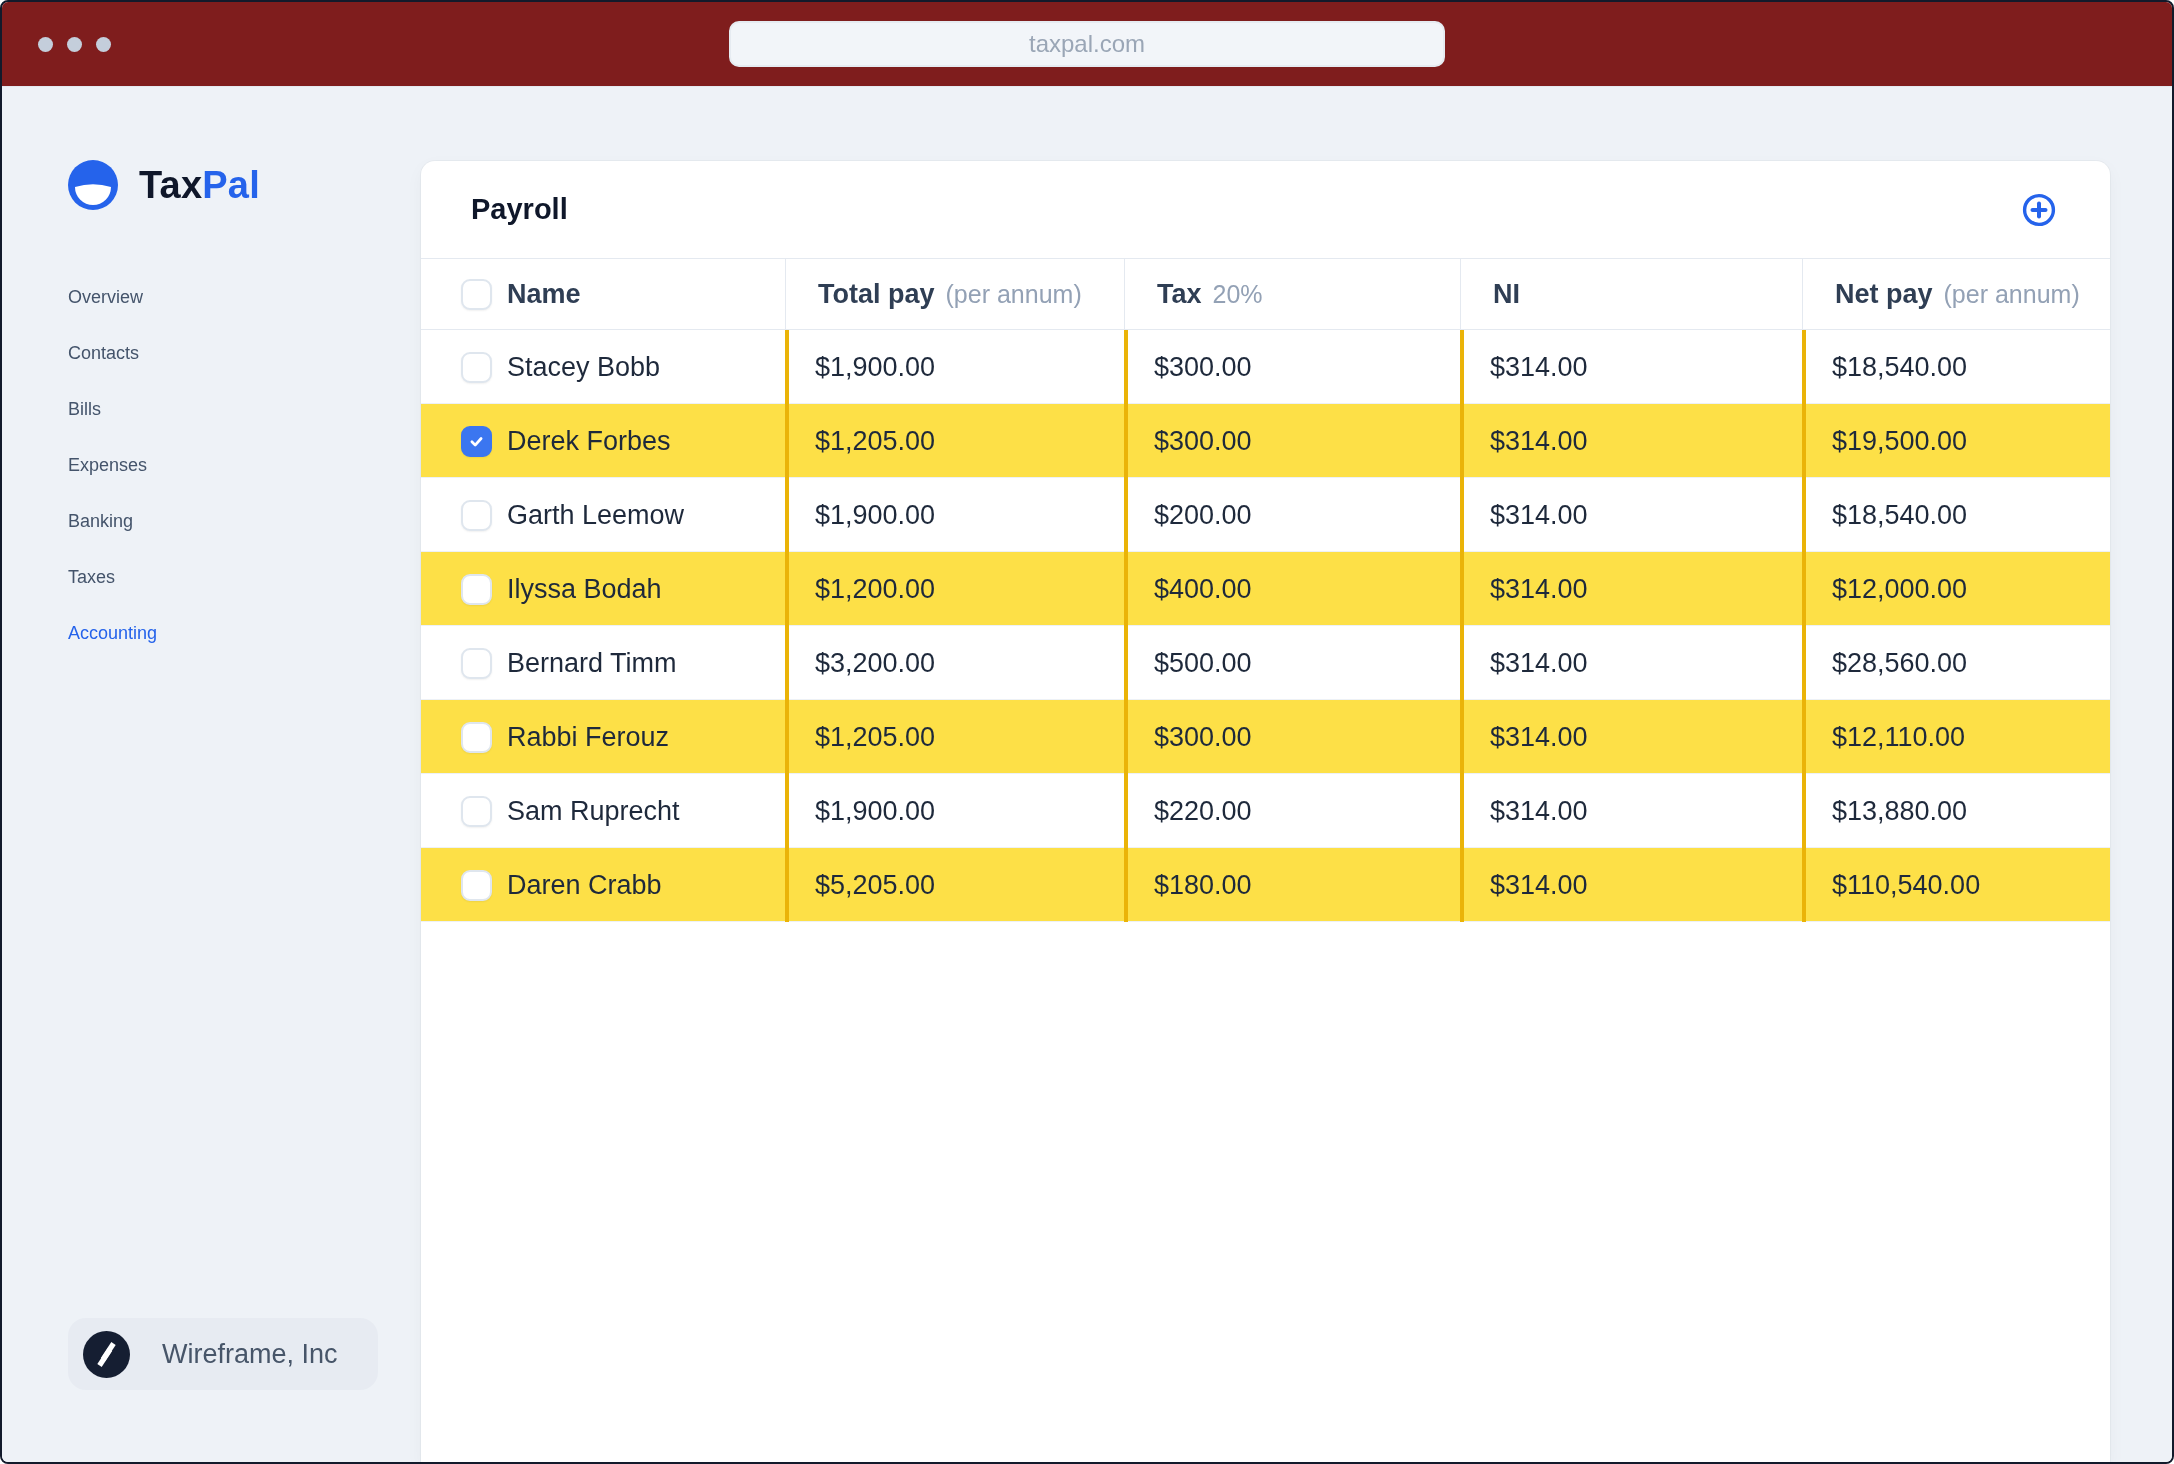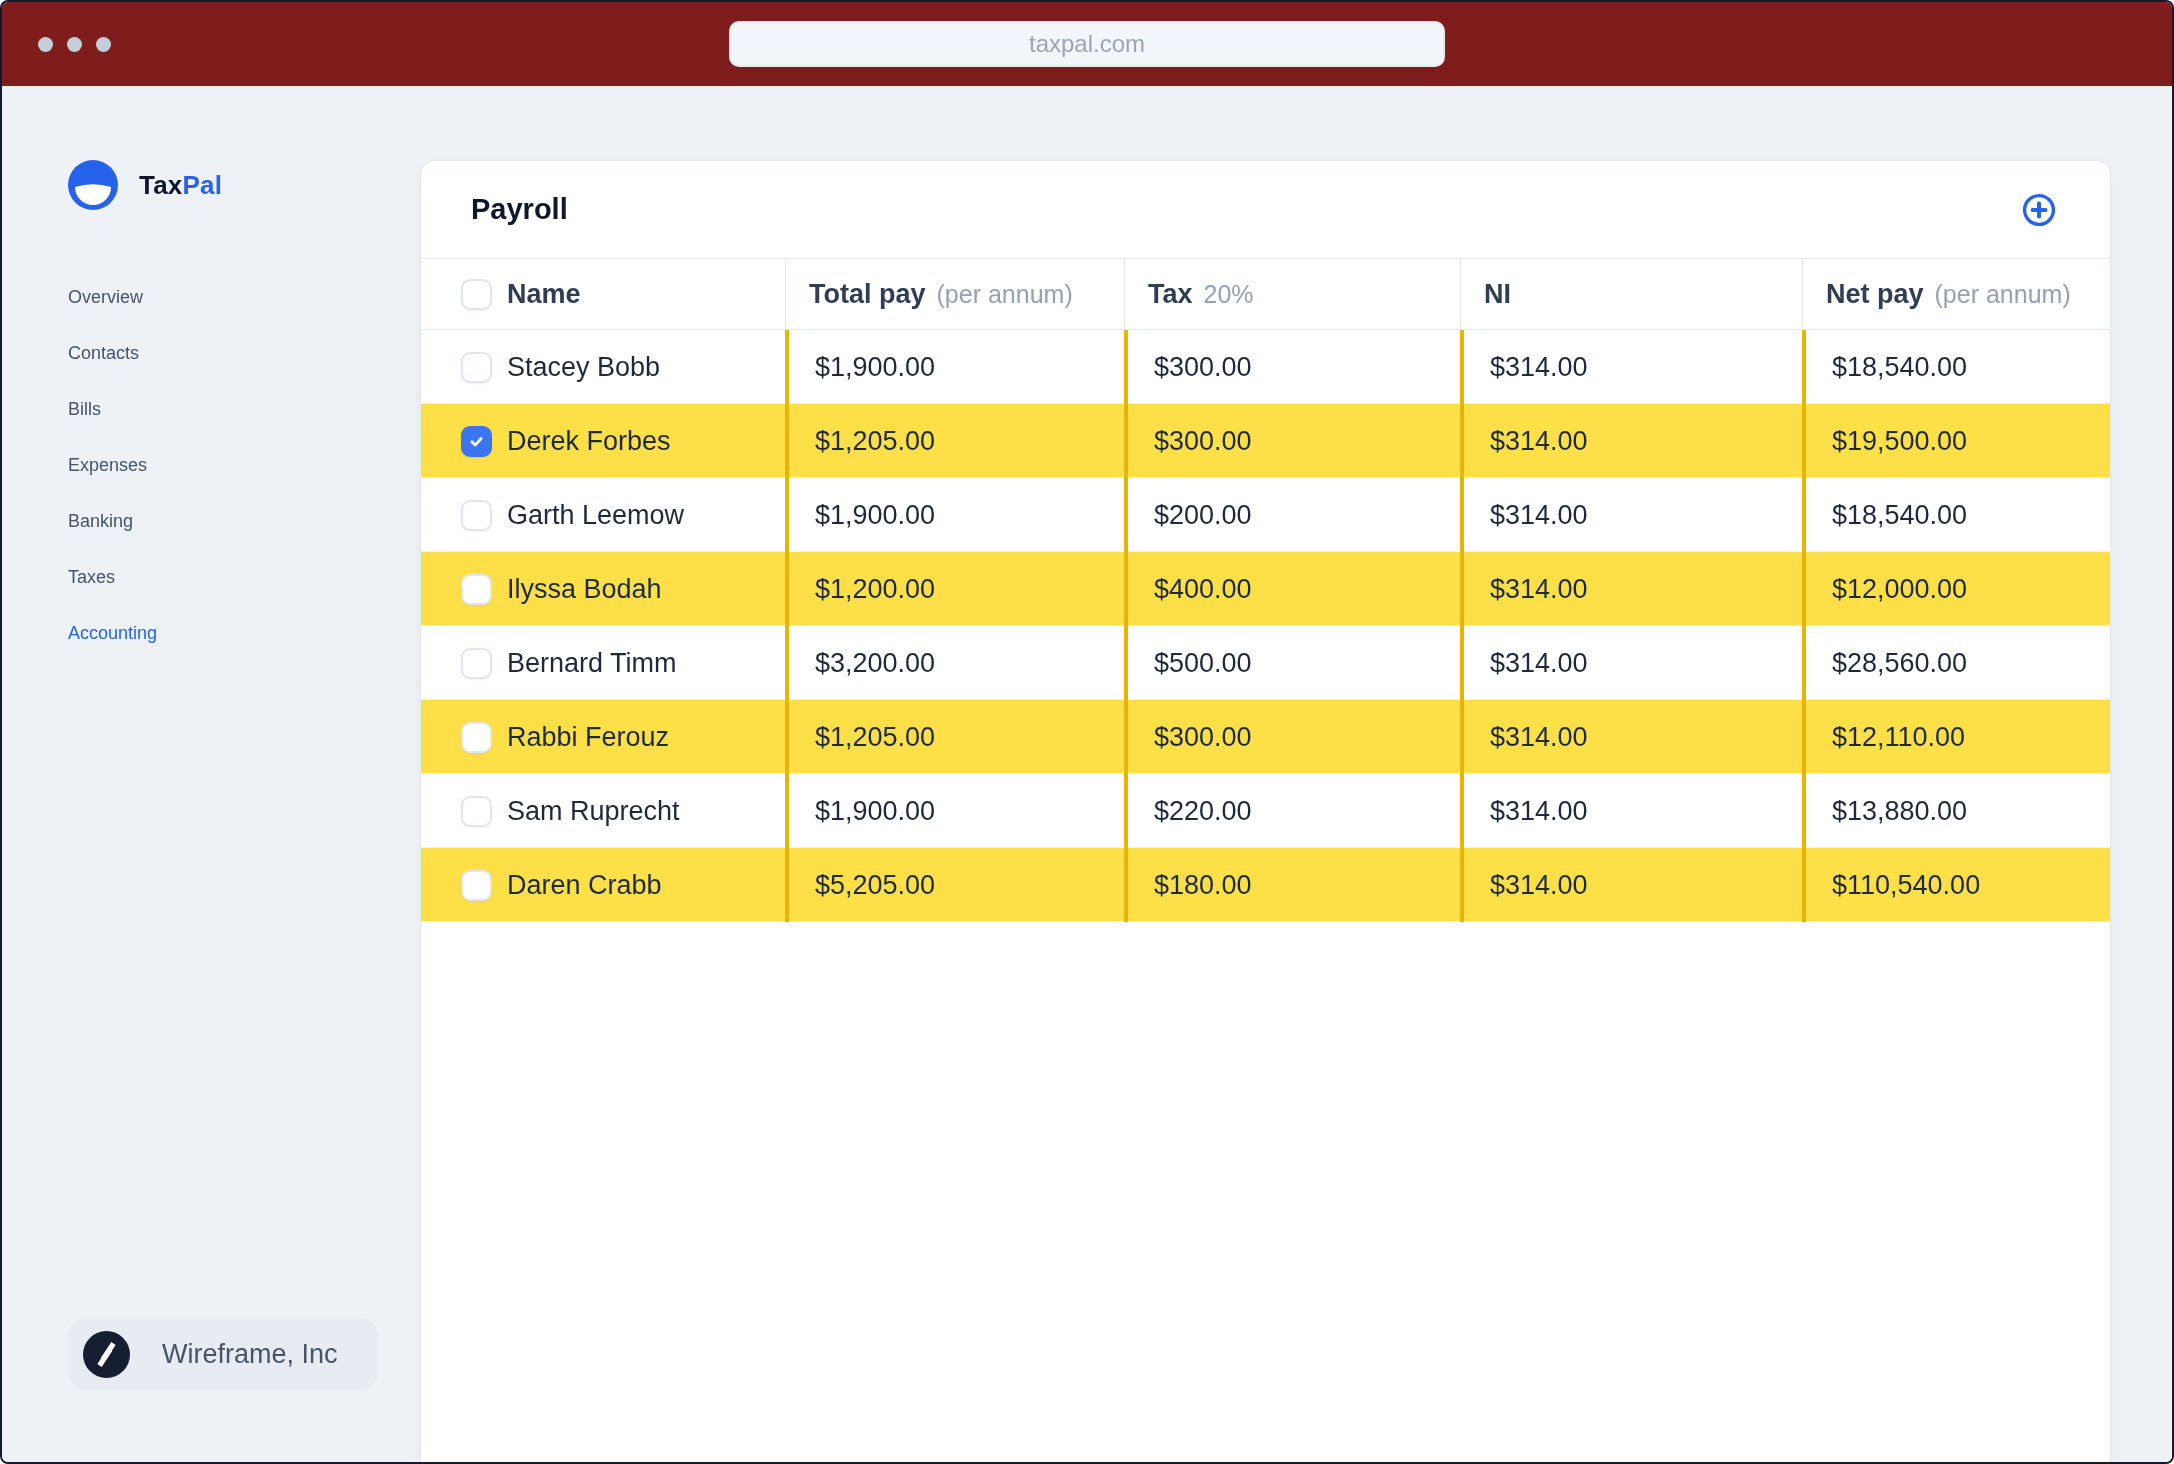--- a/index.html
+++ b/index.html
@@ -43,21 +43,21 @@
   .content { flex: 1; display: flex; min-height: 0; background: #eef2f7; }
 
   
   .sidebar {
     flex: 0 0 419px; width: 419px;
     position: relative;
     padding: 73px 0 0 66px;
   }
   .brand { display: flex; align-items: center; gap: 21px; height: 50px; }
   .brand-logo { width: 50px; height: 50px; display: block; }
-  .brand-name { font-size: 26px; font-weight: bold; color: #0f172a; letter-spacing: 0.2px; }
+  .brand-name { font-size: 38px; font-weight: bold; color: #0f172a; letter-spacing: 0.2px; }
   .brand-name .accent { color: #2563eb; }
 
   .nav { margin-top: 59px; list-style: none; }
   .nav li { height: 56px; display: flex; align-items: center; }
   .nav a {
     text-decoration: none; font-size: 18px; color: #44546b; cursor: pointer;
   }
   .nav a.active { color: #2563eb; font-weight: 500; }
 
   .company-pill {
@@ -96,21 +96,21 @@
   
   .thead {
     height: 72px; flex: 0 0 72px;
     display: flex;
     border-top: 1px solid #e4e9f0;
     border-bottom: 1px solid #e4e9f0;
   }
   .th {
     display: flex; align-items: center;
     font-size: 27px; font-weight: bold; color: #2f3e54;
-    padding-left: 23px;
+    padding-left: 32px;
   }
   .th .suffix { font-weight: normal; color: #93a1b5; margin-left: 11px; font-size: 25px; }
   .th .suffix:empty { display: none; }
   .th + .th { border-left: 1px solid #e4e9f0; }
 
   .col-name    { width: 364px; flex: 0 0 364px; padding-left: 40px; }
   .col-total   { width: 339px; flex: 0 0 339px; }
   .col-tax     { width: 336px; flex: 0 0 336px; }
   .col-ni      { width: 342px; flex: 0 0 342px; }
   .col-net     { flex: 1; }

